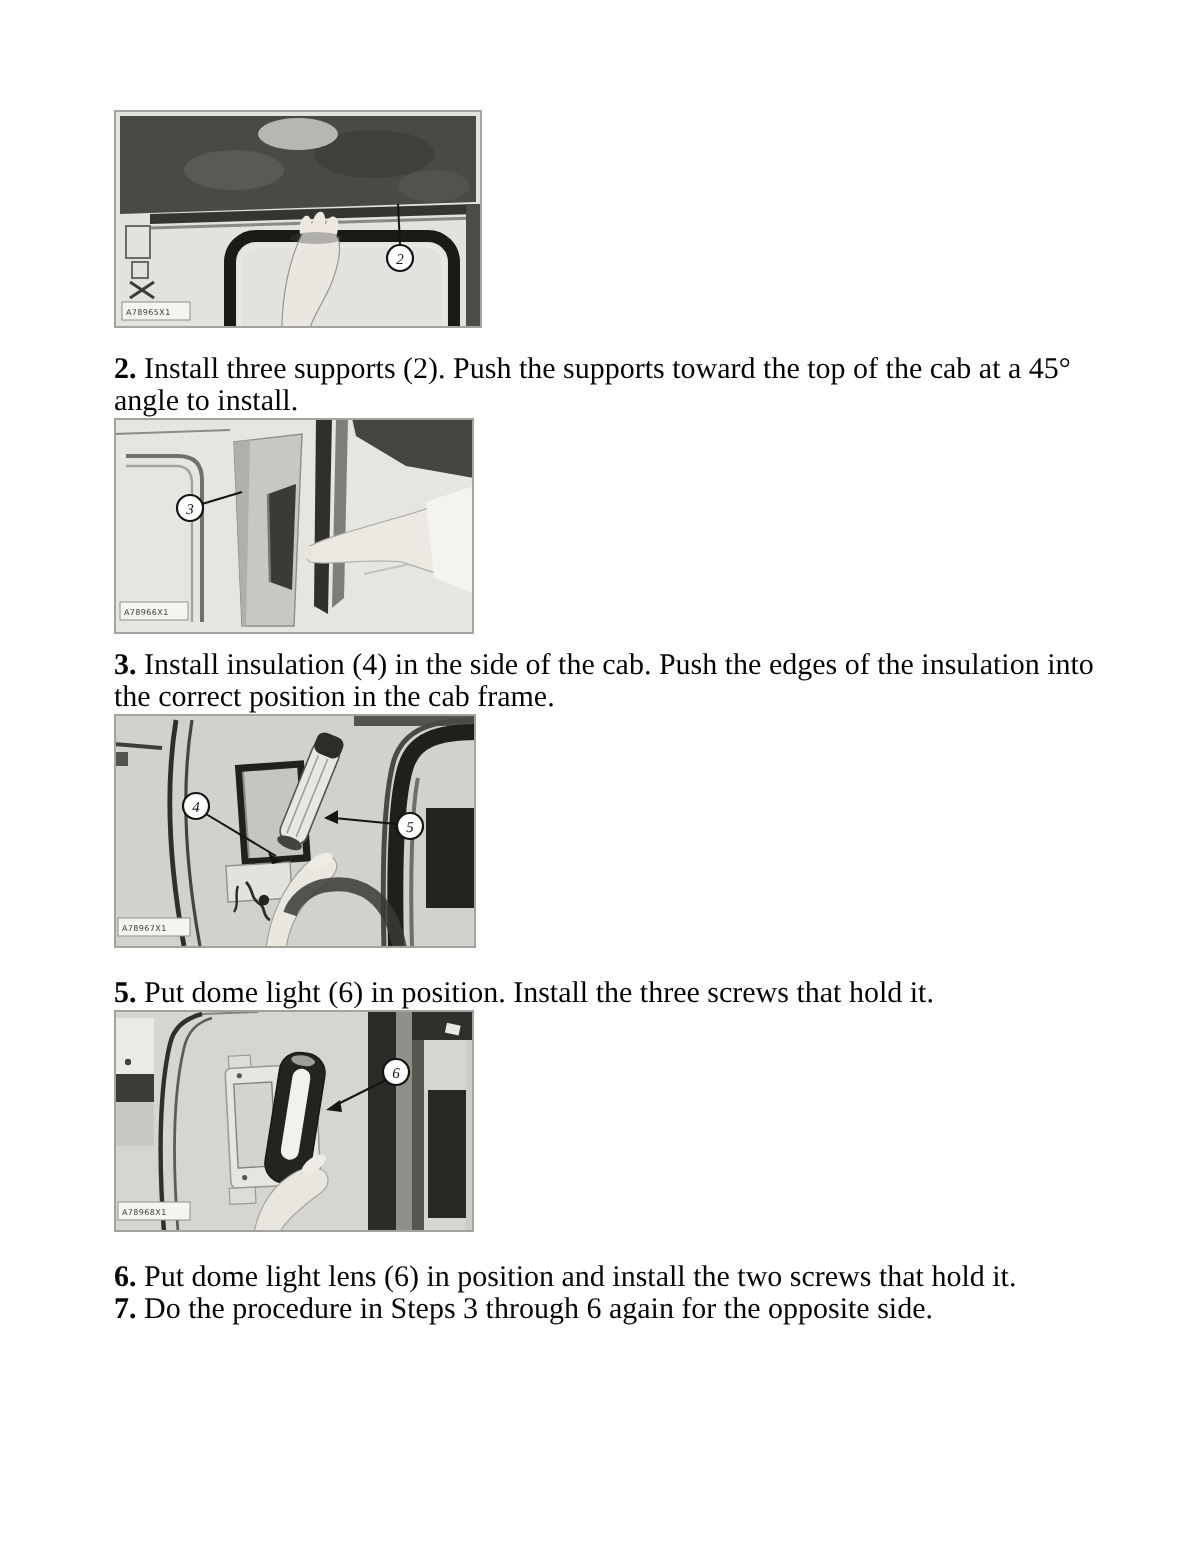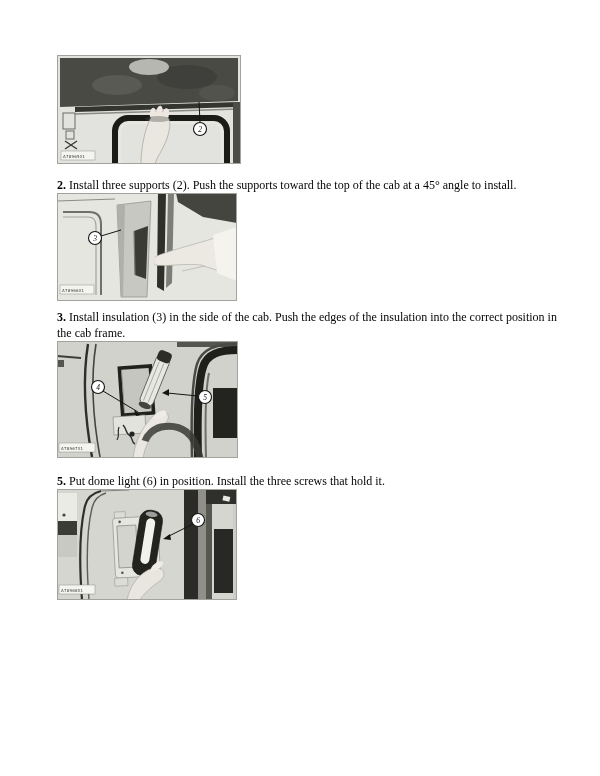--- a/index.html
+++ b/index.html
@@ -1,19 +1,19 @@
 <!DOCTYPE html>
 <html><head>
 <meta charset="utf-8">
 <style>
   html,body { margin:0; padding:0; background:#ffffff; }
   body { width:600px; height:776px; overflow:hidden;
          font-family:"Liberation Serif", serif; color:#000; }
   .content { padding:55px 0 0 57px; }
-  p.step { margin:0; width:510px; font-size:12px; line-height:16px; color:#050505; }
+  p.step { margin:0; width:510px; font-size:15px; line-height:16px; color:#050505; }
   p.step b { font-weight:bold; }
   .step2 { margin-bottom:13px; }
   .step3 { margin-bottom:9px; }
   .step4 { margin-bottom:11px; }
   .step5 { margin-bottom:14px; }
   .step6 { margin-bottom:10px; }
   figure { margin:0; padding:0; }
   .fig1 { margin-bottom:13px; }
   .fig2 { margin-bottom:8px; }
   .fig3 { margin-bottom:15px; }
@@ -92,21 +92,21 @@
         <line class="co-line" x1="44" y1="43" x2="64" y2="37"></line>
         <circle class="co-circle" cx="38" cy="45" r="6.5"></circle>
         <text class="co-num" x="38" y="48">3</text>
       </g>
       <rect class="id-plate" x="3" y="92" width="34" height="9"></rect>
       <text class="photo-id" x="5" y="98.5">A78966X1</text>
       <rect class="photo-border" x="0.5" y="0.5" width="179" height="107"></rect>
     </svg>
   </figure>
 
-  <p class="step step3"><b>3.</b> <span>Install insulation (3) in the side of the cab. Push the edges of the insulation into the correct position in the cab frame.</span></p>
+  <p class="step step3"><b>3.</b> <span>Install insulation (4) in the side of the cab. Push the edges of the insulation into the correct position in the cab frame.</span></p>
 
   <figure class="fig3">
     <svg width="181" height="117" viewBox="0 0 181 117">
       <rect width="181" height="117" fill="#d2d2cd"></rect>
       <rect x="120" y="0" width="61" height="6" fill="#55554f"></rect>
       <path d="M0,15 L24,17" stroke="#3e3e39" stroke-width="2" fill="none"></path>
       <rect x="0" y="19" width="7" height="7" fill="#55554f"></rect>
       <path d="M31,3 C26,34 27,72 35,116" stroke="#2e2e2a" stroke-width="2.4" fill="none"></path>
       <path d="M39,3 C34,34 35,72 43,116" stroke="#45453f" stroke-width="1.6" fill="none"></path>
       <g transform="rotate(-4 80 50)">
@@ -194,15 +194,17 @@
         <path d="M106,50 L113,45 L114,51 Z" fill="#141412"></path>
         <circle class="co-circle" cx="141" cy="31" r="6.5"></circle>
         <text class="co-num" x="141" y="34">6</text>
       </g>
       <rect class="id-plate" x="2" y="96" width="36" height="9"></rect>
       <text class="photo-id" x="4" y="102.5">A78968X1</text>
       <rect class="photo-border" x="0.5" y="0.5" width="179" height="110"></rect>
     </svg>
   </figure>
 
-
+  <p class="step step6"><b>6.</b> <span>Put dome light lens (6) in position and install the two screws that hold it.</span></p>
+
+  <p class="step step7"><b>7.</b> <span>Do the procedure in Steps 3 through 6 again for the opposite side.</span></p>
 
 </div>
 
 </body></html>

